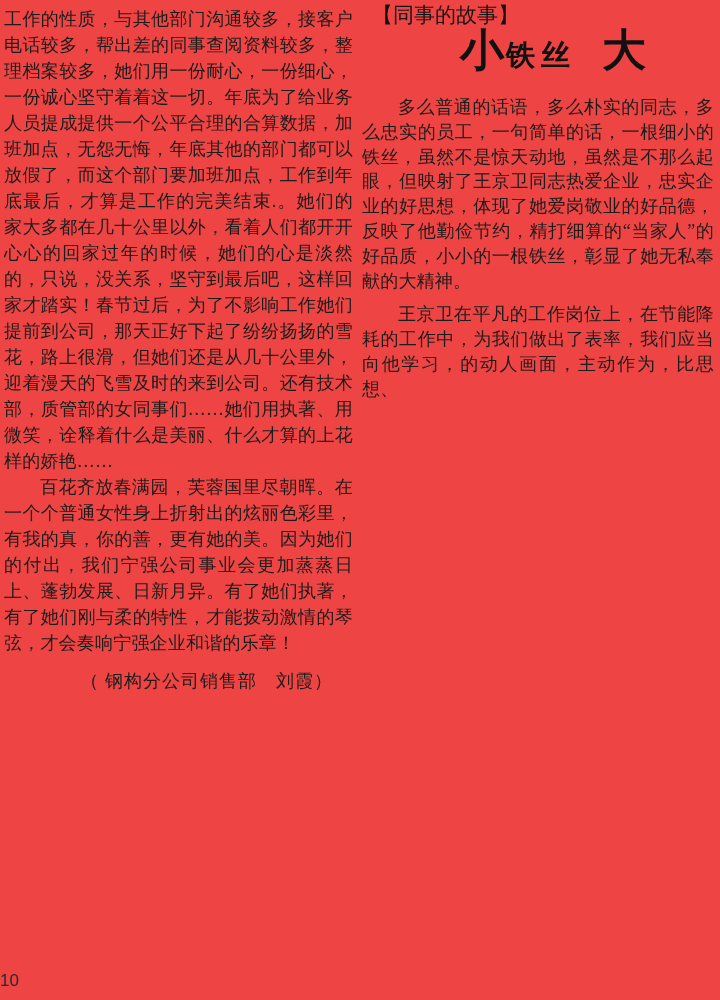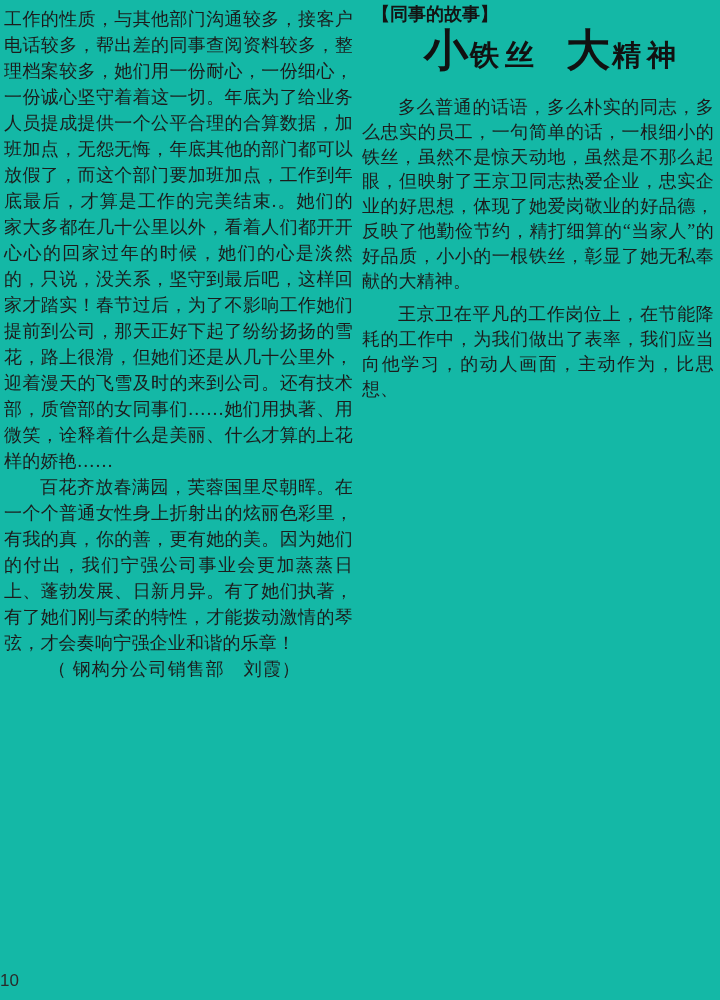--- a/index.html
+++ b/index.html
@@ -4,53 +4,53 @@
 <style>
   html, body { margin: 0; padding: 0; }
   body {
     width: 720px; height: 1000px;
     background: #ffffff;
     font-family: "Liberation Serif", "DejaVu Serif", serif;
     color: #1c1c1c;
     position: relative;
     overflow: hidden;
   }
-  .page { position: absolute; inset: 0; background: #14b8a6; }
+  .page { position: absolute; inset: 0; background: #ef4444; }
 
   .col { position: absolute; top: 0; }
   .col-left  { left: 4px;  top: 6px;  width: 349px; }
   .col-right { left: 362px; top: 0px; width: 352px; }
 
   .para {
     margin: 0;
     font-size: 18px;
     line-height: 26px;
     text-align: justify;
     text-justify: inter-character;
     letter-spacing: 0.2px;
     word-break: break-all;
   }
   .col-right .para { line-height: 24.8px; }
   .indent { text-indent: 2em; }
   .gap-sm { margin-top: 17px; }
   .gap-md { margin-top: 9px; }
 
   .byline {
-    margin: 0;
+    margin: 12px;
     font-size: 18px;
     line-height: 26px;
-    text-align: center;
+    text-align: right;
     padding-right: 8px;
     letter-spacing: 1px;
   }
 
   .section-label {
     font-family: "Liberation Sans", "DejaVu Sans", sans-serif;
-    font-weight: bold;
-    font-size: 18px;
+    font-weight: normal;
+    font-size: 21px;
     line-height: 25px;
     margin: 2px 0 0 10px;
     color: #141414;
   }
 
   .article-title {
     display: flex;
     align-items: baseline;
     justify-content: center;
     font-weight: bold;
@@ -84,21 +84,20 @@
   </div>
 
   <div class="col col-right">
     <div class="section-label">【同事的故事】</div>
 
     <div class="article-title">
       <span class="t-big">小</span>
       <span class="t-small">铁丝</span>
       <span class="t-gap"></span>
       <span class="t-big">大</span>
-      <span class="t-small">精神</span>
     </div>
 
     <p class="para indent gap-sm">多么普通的话语，多么朴实的同志，多么忠实的员工，一句简单的话，一根细小的铁丝，虽然不是惊天动地，虽然是不那么起眼，但映射了王京卫同志热爱企业，忠实企业的好思想，体现了她爱岗敬业的好品德，反映了他勤俭节约，精打细算的“当家人”的好品质，小小的一根铁丝，彰显了她无私奉献的大精神。</p>
     <p class="para indent gap-md">王京卫在平凡的工作岗位上，在节能降耗的工作中，为我们做出了表率，我们应当向他学习，的动人画面，主动作为，比思想、</p>
   </div>
 
   <div class="page-number">10</div>
 
 </div>
 

